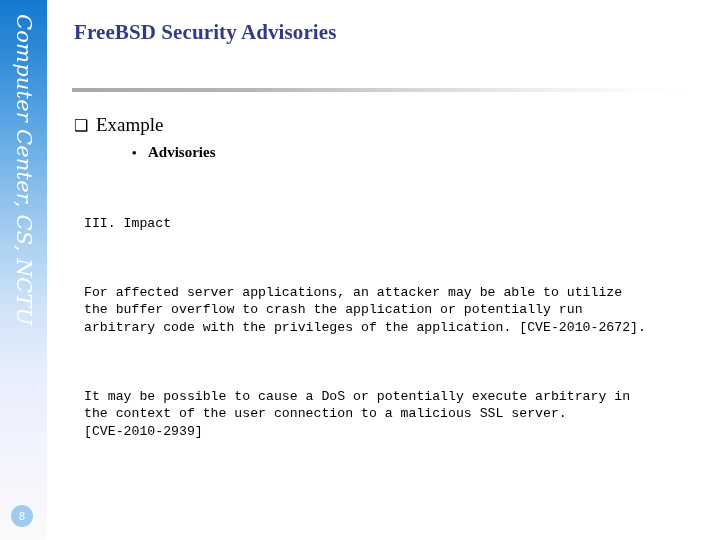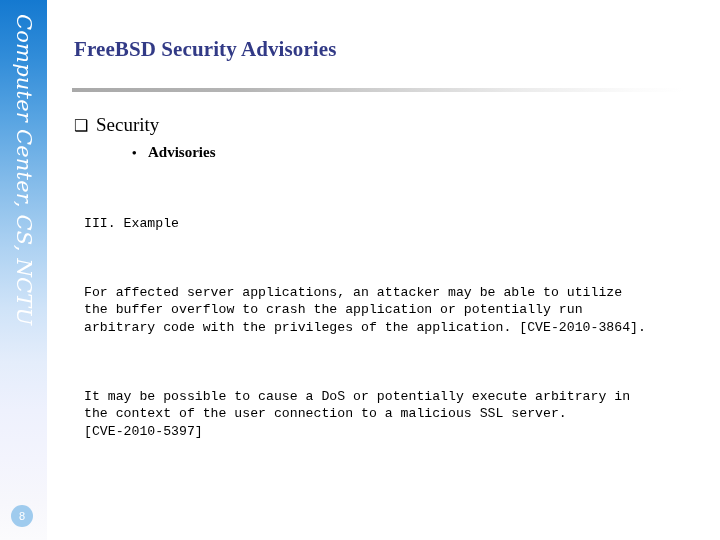--- a/index.html
+++ b/index.html
@@ -81,21 +81,20 @@
     position: absolute;
     left: 74px;
     top: 20px;
     width: 420px;
     color: #323a86;
     font-family: "Liberation Serif", serif;
     font-size: 21px;
     font-weight: 700;
     line-height: 24px;
     letter-spacing: 0.1px;
-    margin-top: 17px;
   }
   #title-rule {
     position: absolute;
     left: 72px;
     top: 88px;
     width: 612px;
     height: 4px;
     background: linear-gradient(to right, #a9a9a9 0%, #b5b5b5 28%, #d2d2d2 52%, #ececec 74%, #fbfbfb 92%, #ffffff 100%);
   }
 
@@ -165,33 +164,33 @@
     <div id="page-number">8</div>
   </div>
 
   <div id="title">FreeBSD Security Advisories</div>
 
   <div id="title-rule"></div>
 
   <div id="outline">
     <div class="lvl1">
       <span class="marker">❑</span>
-      <span>Security</span>
+      <span>Example</span>
     </div>
     <div class="lvl2">
       <span class="marker">•</span>
       <span>Advisories</span>
     </div>
   </div>
 
   <div id="advisory">
-    <div class="para">III. Example</div>
+    <div class="para">III. Impact</div>
     <div class="para">For affected server applications, an attacker may be able to utilize
 the buffer overflow to crash the application or potentially run
-arbitrary code with the privileges of the application. [CVE-2010-3864].</div>
+arbitrary code with the privileges of the application. [CVE-2010-2672].</div>
     <div class="para">It may be possible to cause a DoS or potentially execute arbitrary in
 the context of the user connection to a malicious SSL server.
-[CVE-2010-5397]</div>
+[CVE-2010-2939]</div>
     
     
   </div>
 
 </div>
 
 </body></html>

